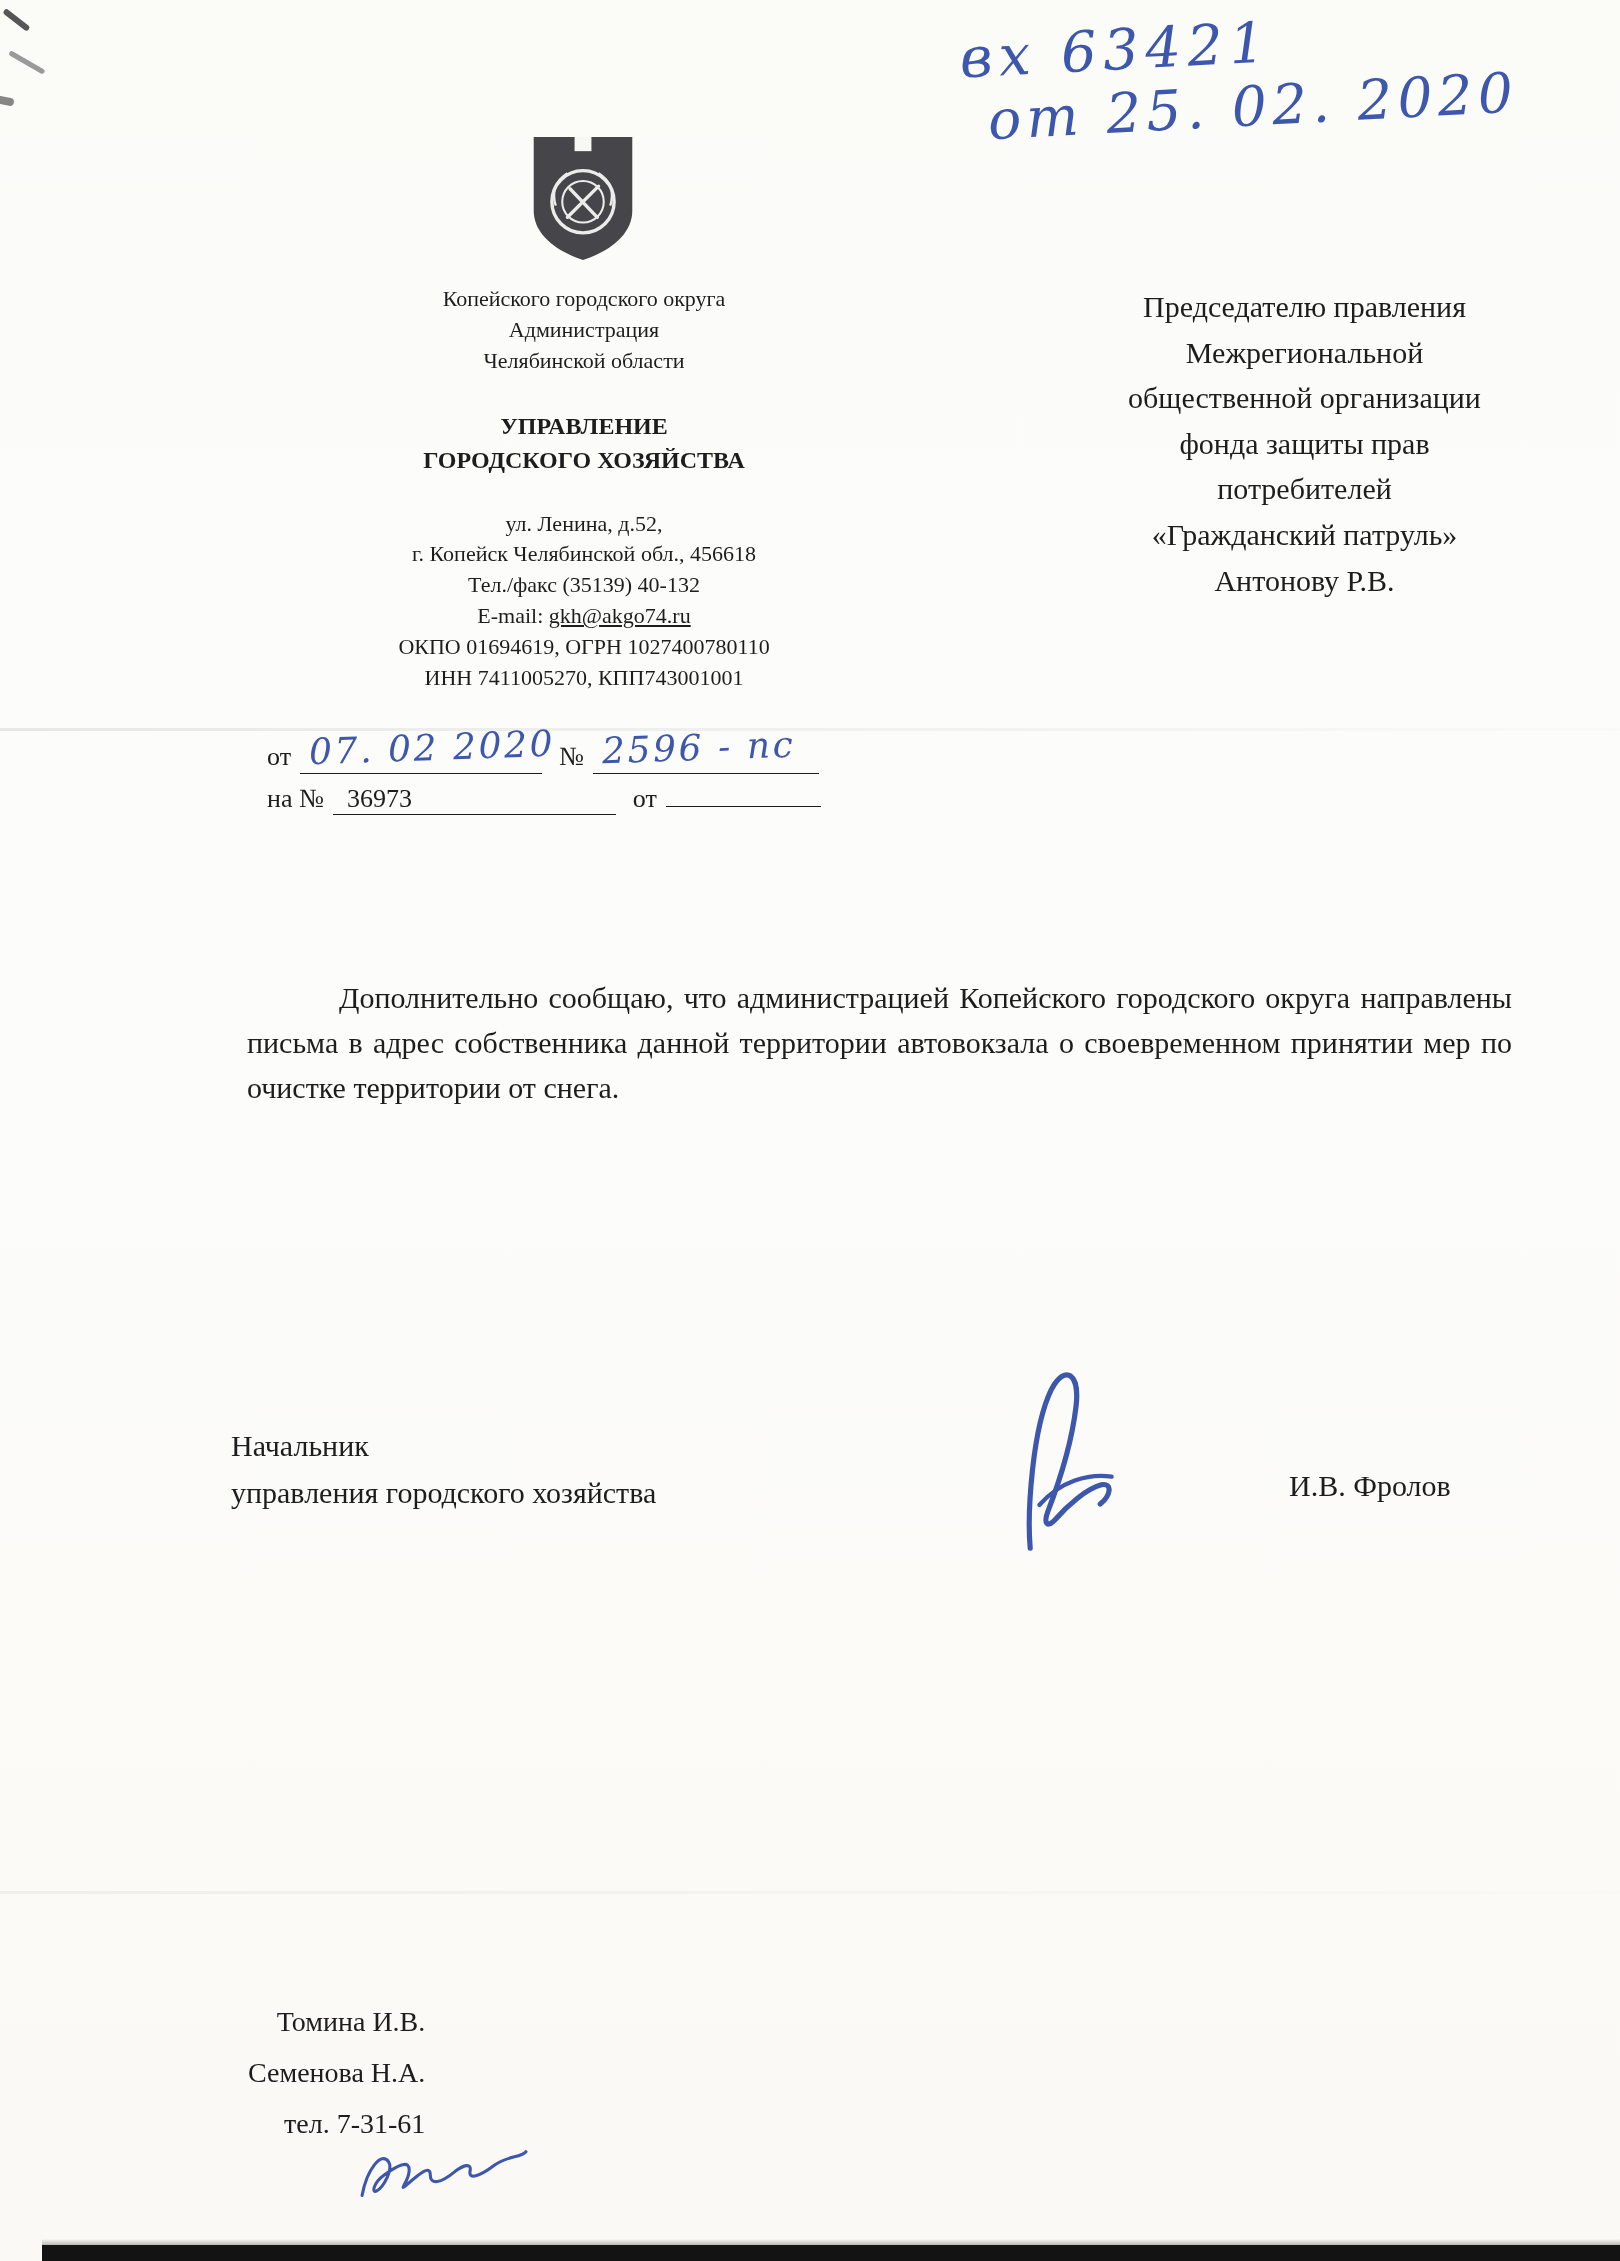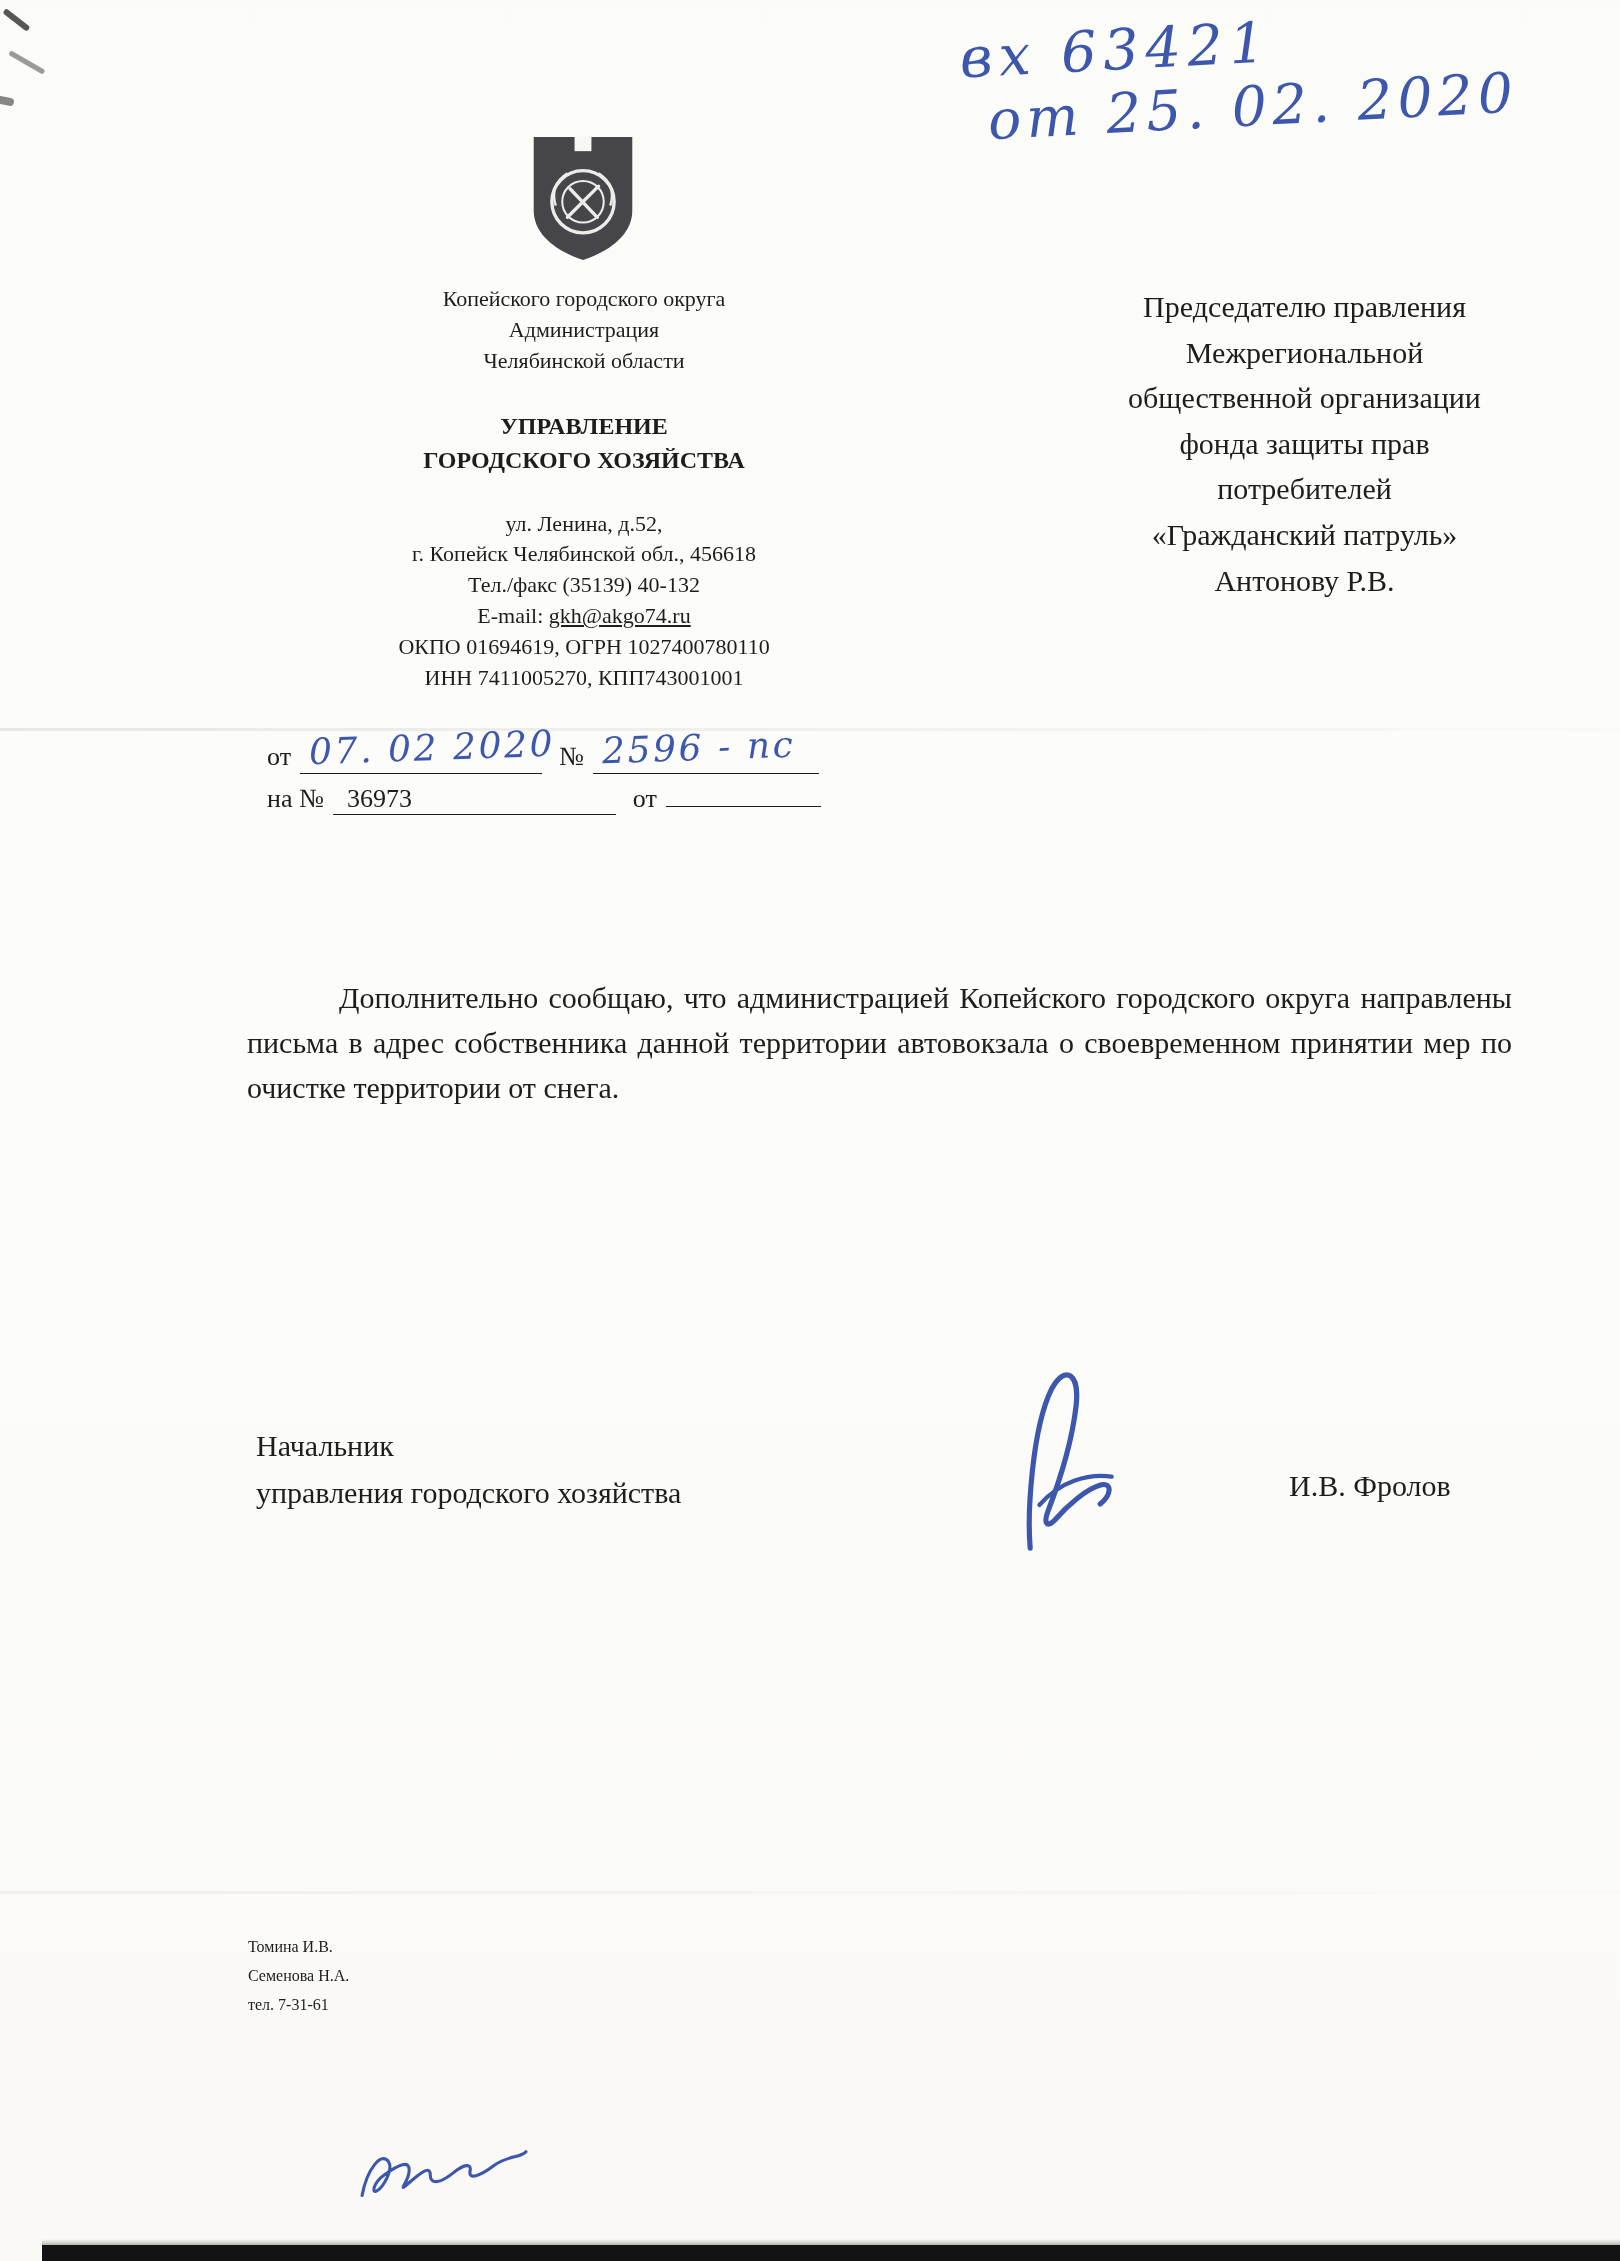--- a/index.html
+++ b/index.html
@@ -71,26 +71,26 @@
   .typed{font-size:26px;padding-left:14.3px;}
 
   
   .body-text{
     position:absolute;left:247px;top:975px;width:1265px;
     font-size:30px;line-height:1.5;text-align:justify;
   }
   .body-text p{margin:0;text-indent:92px;}
 
   
-  .sig-title{position:absolute;left:256px;top:1423px;font-size:30px;line-height:1.55;}
+  .sig-title{position:absolute;left:231px;top:1423px;font-size:30px;line-height:1.55;}
   .sig-name{position:absolute;left:1289px;top:1469px;font-size:30px;white-space:nowrap;}
   .sig-svg{position:absolute;left:992px;top:1365px;width:151px;height:192px;transform:rotate(-8deg);}
 
   
-  .footer-contacts{position:absolute;left:248px;top:1932px;font-size:16px;line-height:1.82;}
+  .footer-contacts{position:absolute;left:248px;top:1997px;font-size:28px;line-height:1.82;text-align:right;}
   .footer-sig{position:absolute;left:354px;top:2131px;width:179px;height:77px;transform:rotate(-7deg);}
 </style>
 </head>
 <body>
 
 <div class="page">
 
   <div class="mark mark1"></div>
   <div class="mark mark2"></div>
   <div class="mark mark3"></div>

